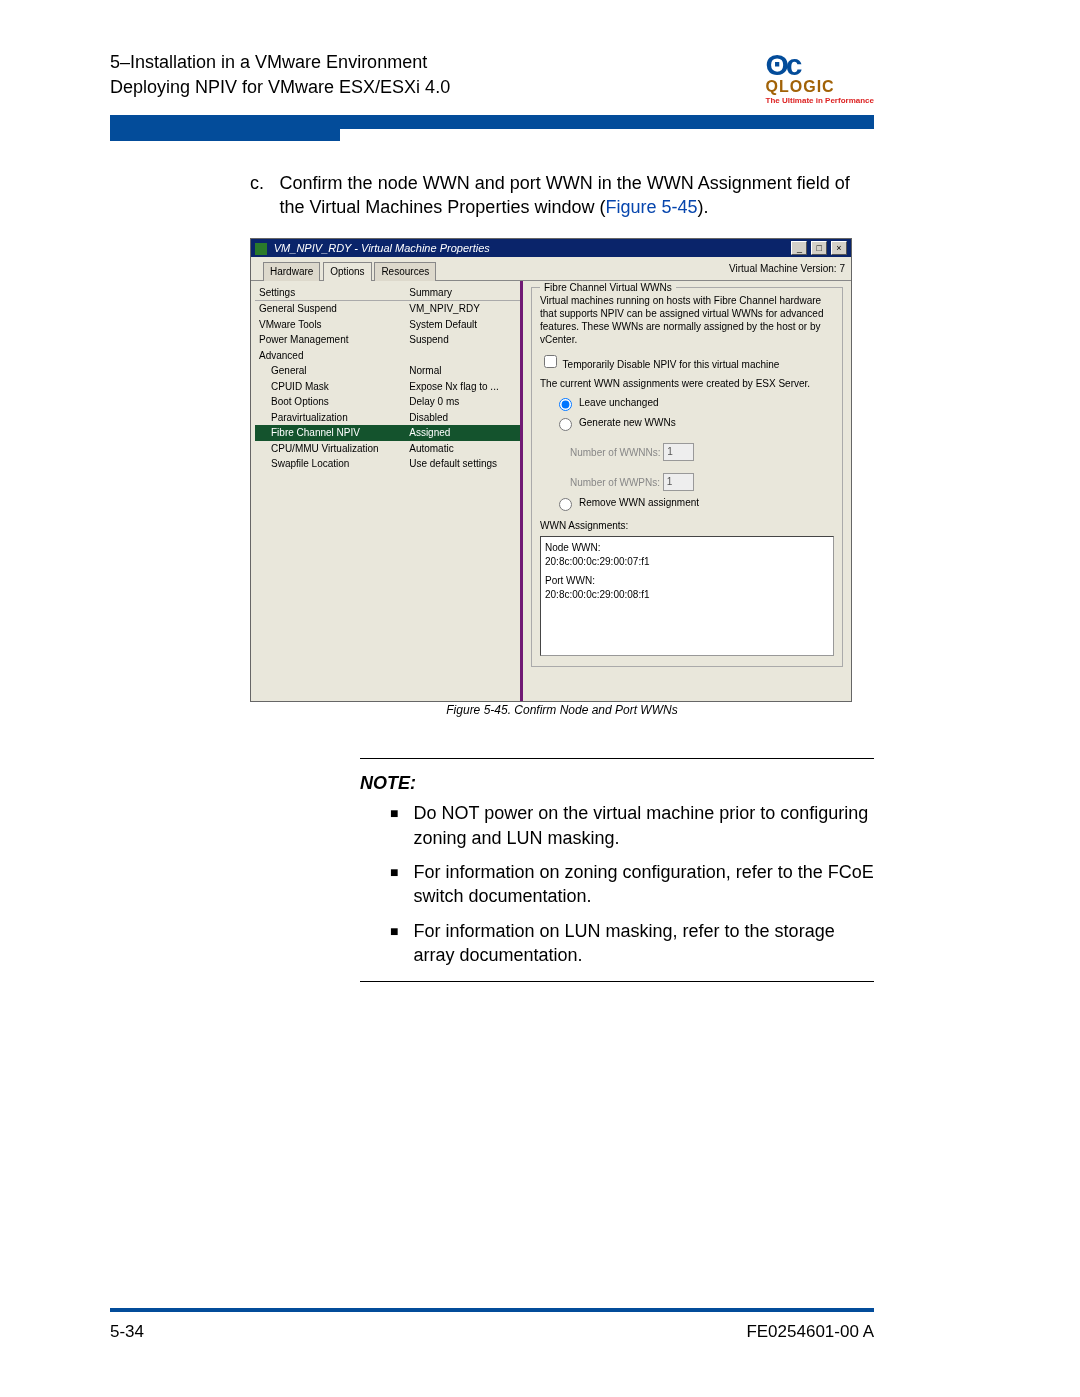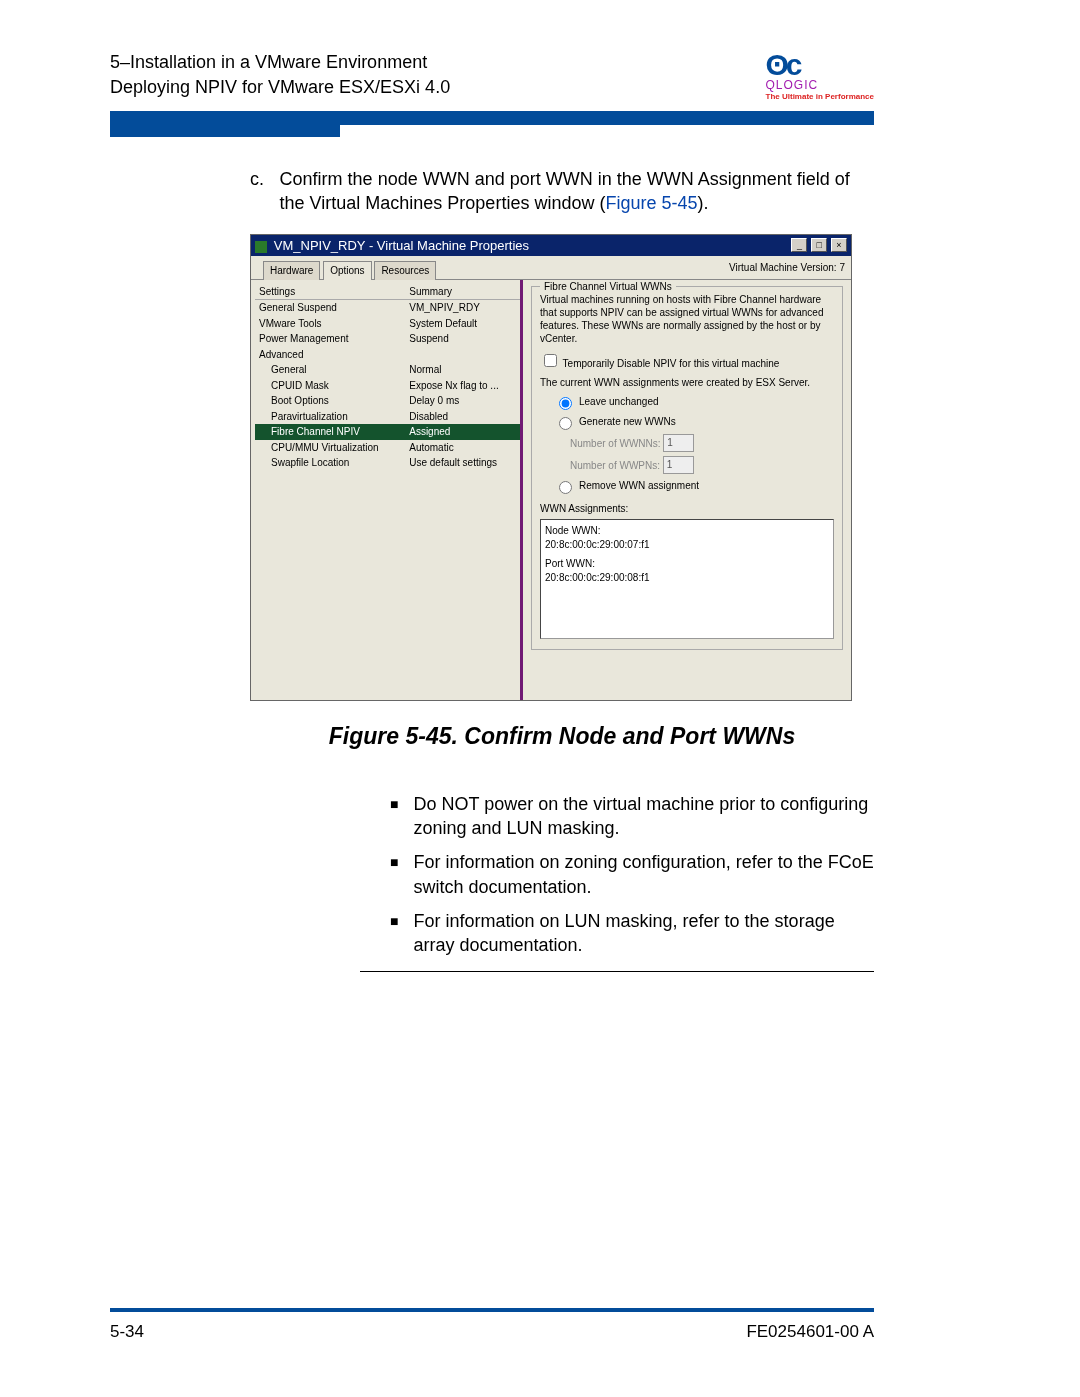--- a/index.html
+++ b/index.html
@@ -31,23 +31,23 @@
     text-align: left;
   }
   .logo-shape {
     color: #034c9a;
     font-size: 30px;
     font-weight: bold;
     letter-spacing: -3px;
     line-height: 1;
   }
   .logo-name {
-    font-weight: normal;
-    color: #a21caf;
-    font-size: 12px;
+    font-weight: bold;
+    color: #a16207;
+    font-size: 16px;
     letter-spacing: 1px;
     margin-top: -2px;
   }
   .logo-tag {
     font-size: 8px;
     color: #d22;
     font-weight: bold;
   }
 
   .rule-top {
@@ -91,21 +91,21 @@
     color: #000;
   }
   .titlebar {
     background: #0a246a;
     color: #fff;
     padding: 2px 4px;
     display: flex;
     align-items: center;
     justify-content: space-between;
   }
-  .title-txt { font-size: 13px; }
+  .title-txt { font-size: 11px; font-style: italic; }
   .title-btns span {
     display:inline-block;
     width:14px; height:12px;
     background:#d4d0c8;
     border:1px solid #fff;
     border-right-color:#555;
     border-bottom-color:#555;
     margin-left:1px;
     text-align:center;
     color:#000;
@@ -163,21 +163,21 @@
     top: -7px;
     left: 8px;
     background: #e9e7db;
     padding: 0 4px;
     font-size: 10px;
   }
   .fld-desc { font-size: 10px; line-height: 1.3; }
   .chk-line { margin-top: 6px; }
   .status-line { margin: 6px 0 4px 0; }
   .radio-row { margin-left: 14px; margin-top: 4px; display:flex; align-items:center; gap:4px;}
-  .num-row { margin-left: 30px; color:#888; font-size:10px; margin-top:4px;}
+  .num-row { margin-left: 30px; color:#888; font-size:10px; margin-top:12px;}
   .num-input { width:24px; height:14px; border:1px solid #999; font-size:10px; text-align:left; padding-left:3px; background:#eee; }
   .wwn-box {
     background:#fff;
     border:1px inset #999;
     height:110px;
     padding:4px;
     font-size:10px;
     overflow:hidden;
     margin-top:4px;
   }
@@ -189,26 +189,25 @@
     border-top: 1px solid #888;
   }
   .btn {
     border: 1px solid #777;
     background: #ece9d8;
     padding: 2px 16px;
     font-size: 11px;
   }
 
   .caption {
-    margin-top: 20px;
-    font-weight: bold;
+    font-weight: normal;
     font-style: italic;
     text-align: center;
     font-family: Arial, Helvetica, sans-serif;
-    font-size: 23px;
+    font-size: 12px;
     margin-left:-140px;
     padding-left:140px;
   }
 
   
   .note-sec {
     margin-top: 40px;
     margin-left: 110px;
   }
   .note-hdr {
@@ -413,20 +412,21 @@
 
         </div>
 
 
       </div>
 
       <div class="caption">Figure 5-45. Confirm Node and Port WWNs</div>
     </div>
 
     <div class="note-sec">
+      <div class="note-hdr">NOTE:</div>
       <ul class="bullets">
         <li>
           <span class="bullet-sq">■</span>
           <span>Do NOT power on the virtual machine prior to configuring zoning and LUN masking.</span>
         </li>
         <li>
           <span class="bullet-sq">■</span>
           <span>For information on zoning configuration, refer to the FCoE switch documentation.</span>
         </li>
         <li>

